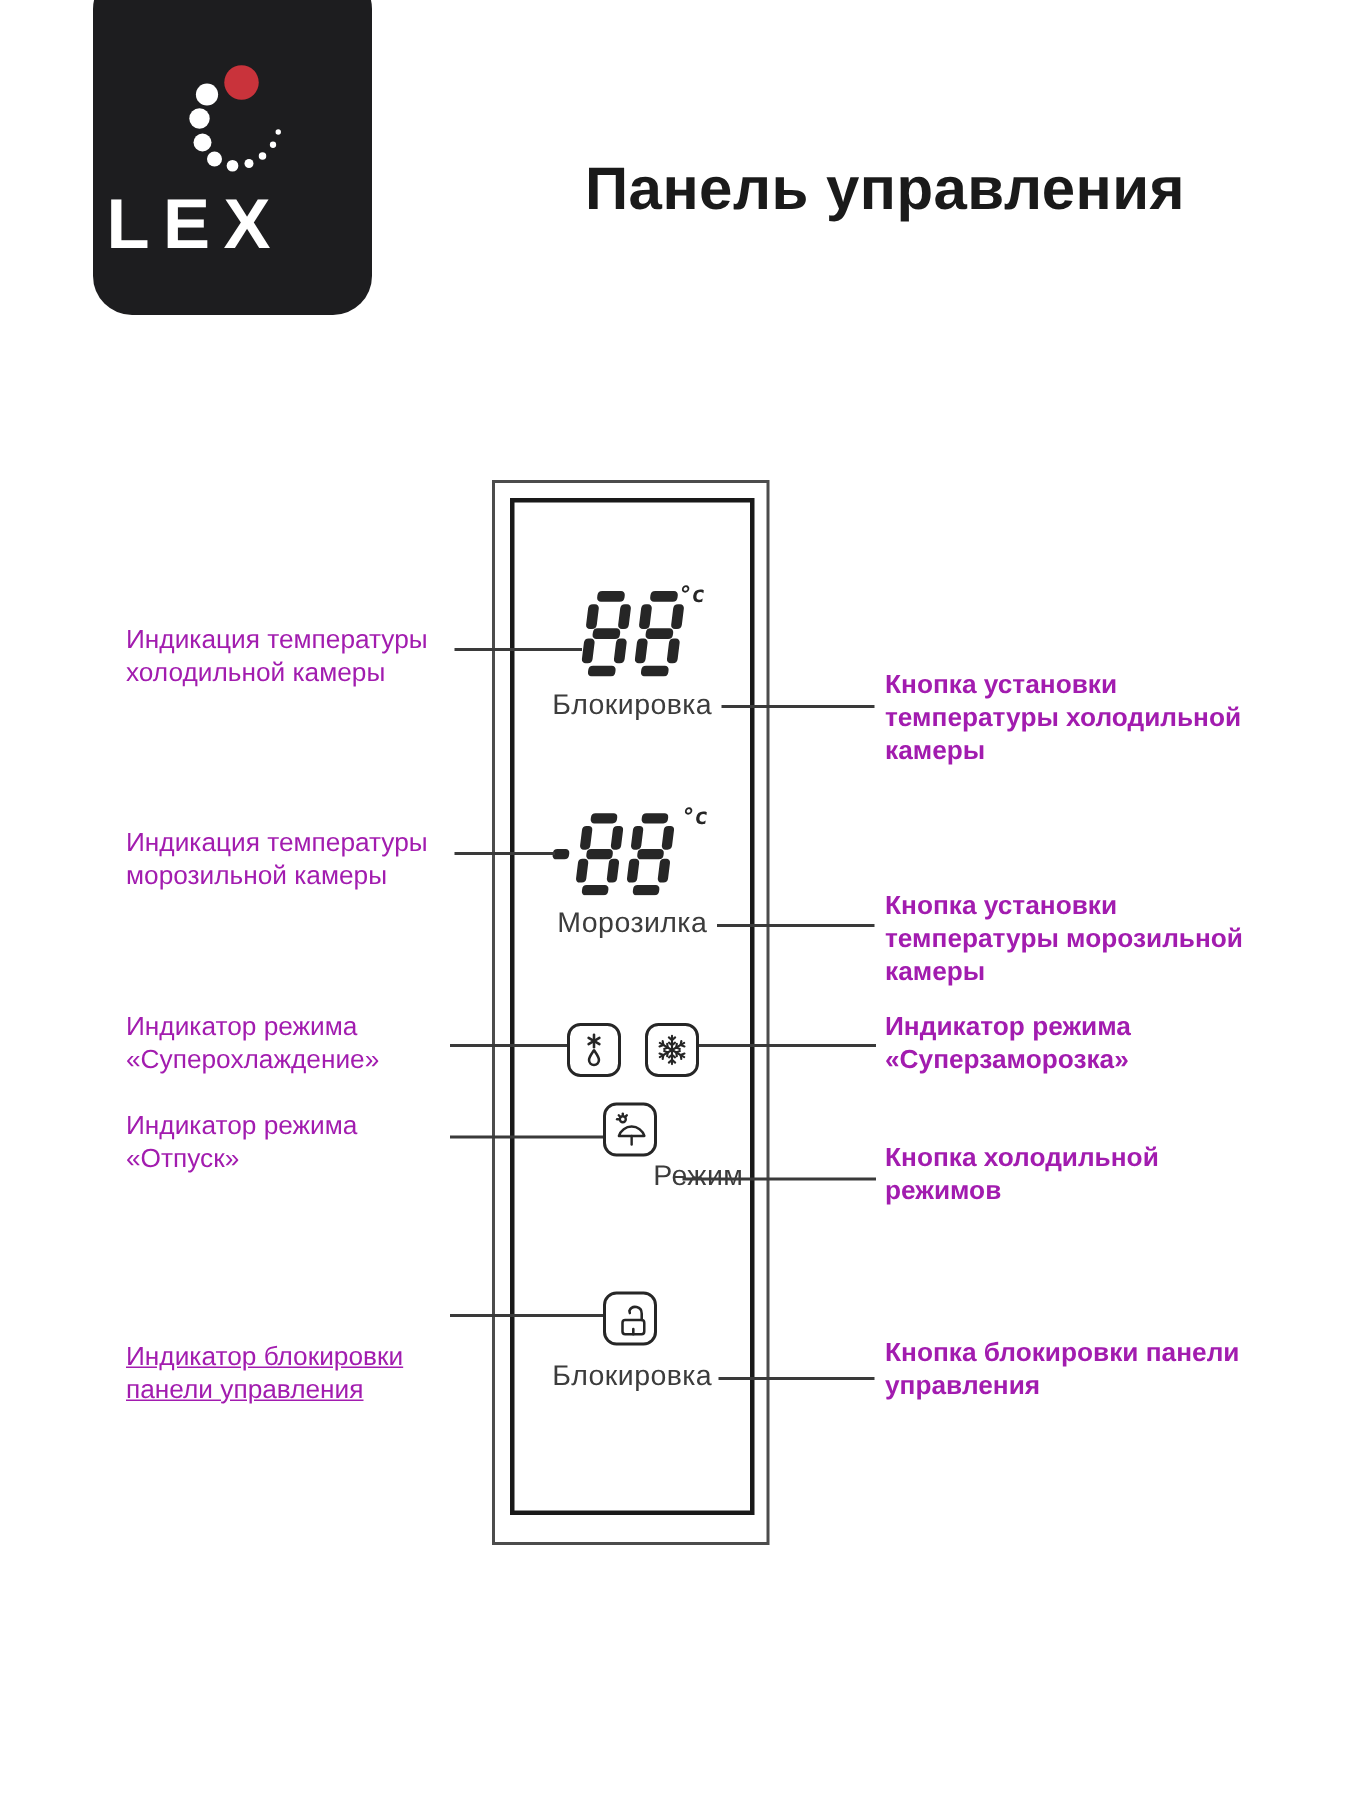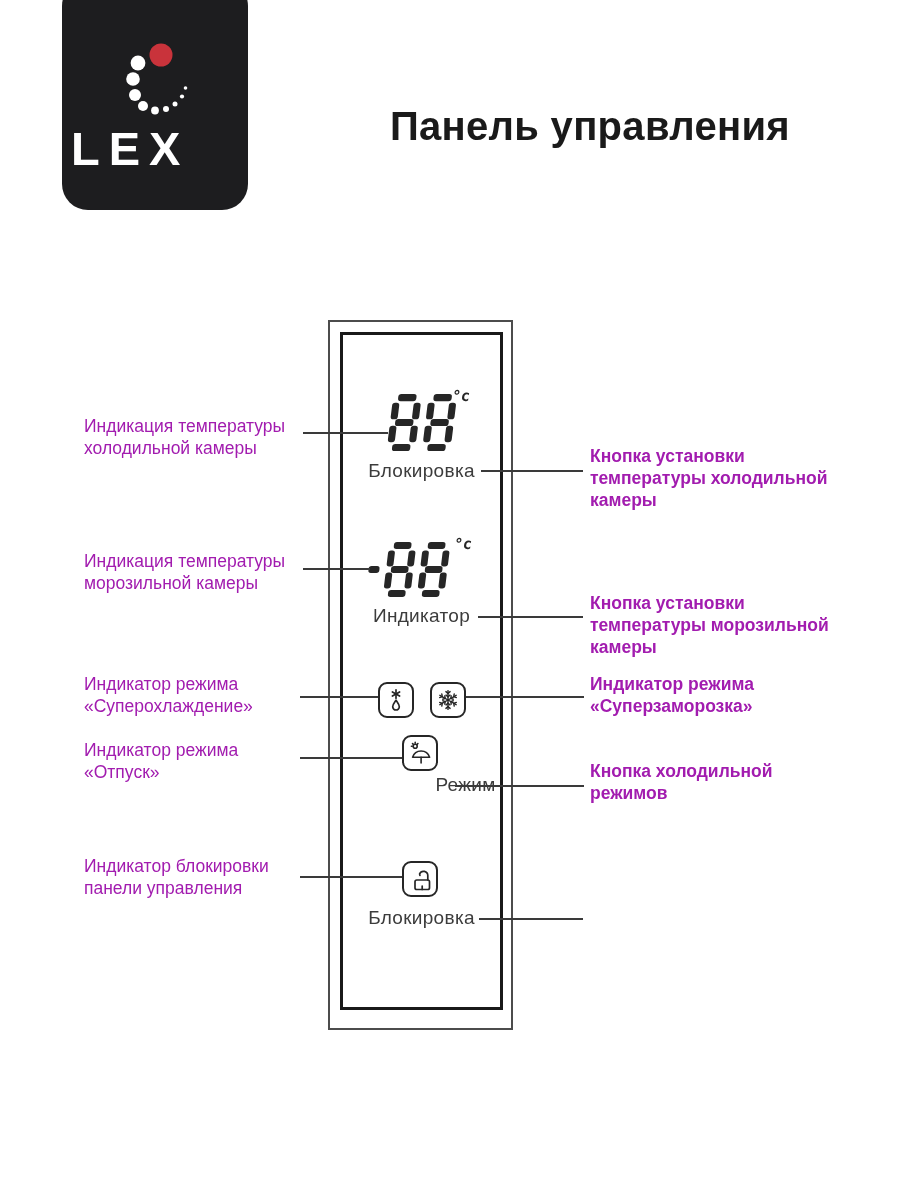--- a/index.html
+++ b/index.html
@@ -61,21 +61,21 @@
   .r2{left:478px;top:616px;width:105px;}
   .r3{left:466px;top:696px;width:118px;}
   .r4{left:455px;top:785px;width:129px;}
   .r5{left:479px;top:918px;width:104px;}
 
   
   .ann{position:absolute;font-size:17.5px;line-height:22px;color:#a21caf;
        white-space:pre-line;}
   .al{left:84px;width:220px;}
   .ar{left:590px;width:250px;font-weight:bold;}
-  .al1{top:415px;} .al2{top:550px;} .al3{top:673px;} .al4{top:739px;} .al5{top:855px;}
+  .al1{top:415px;} .al2{top:550px;} .al3{top:673px;} .al4{top:739px;} .al5{top:893px;text-decoration:underline;}
   .ar1{top:445px;} .ar2{top:592px;} .ar3{top:673px;} .ar4{top:760px;} .ar5{top:890px;}
 </style>
 </head>
 <body>
 
 <div class="page">
 
   <div class="logo-box">
     <svg class="logo-dots" width="110" height="85" viewBox="0 0 110 85">
       <circle cx="66" cy="19" r="11.5" fill="#c9333b"></circle>
@@ -143,21 +143,21 @@
           <rect class="seg" x="37.5" y="15.5" width="12.5" height="29" rx="5"></rect>
           <rect class="seg" x="9" y="43.7" width="32" height="12.5" rx="5"></rect>
           <rect class="seg" x="0" y="55.5" width="12.5" height="29" rx="5"></rect>
           <rect class="seg" x="37.5" y="55.5" width="12.5" height="29" rx="5"></rect>
           <rect class="seg" x="9" y="87.5" width="32" height="12.5" rx="5"></rect>
         </g>
       </g>
     </svg>
   </div>
   <div class="unit unit-freezer">°c</div>
-  <div class="panel-label lbl-freezer">Индикатор</div>
+  <div class="panel-label lbl-freezer">Морозилка</div>
 
   <div class="icon-box ic-supercool">
     <svg width="24" height="24" viewBox="0 0 24 24">
       <g class="ico" stroke-width="1.7">
         <line x1="12" y1="1.8" x2="12" y2="10.2"></line>
         <line x1="8.4" y1="3.9" x2="15.6" y2="8.1"></line>
         <line x1="8.4" y1="8.1" x2="15.6" y2="3.9"></line>
         <path d="M12 12.2 C 10.4 14.6 8.7 16.5 8.7 18.7 A 3.3 3.3 0 0 0 15.3 18.7 C 15.3 16.5 13.6 14.6 12 12.2 Z"></path>
       </g>
     </svg>
@@ -235,14 +235,16 @@
   <div class="ann ar ar1">Кнопка установки
 температуры холодильной
 камеры</div>
   <div class="ann ar ar2">Кнопка установки
 температуры морозильной
 камеры</div>
   <div class="ann ar ar3">Индикатор режима
 «Суперзаморозка»</div>
   <div class="ann ar ar4">Кнопка холодильной
 режимов</div>
+  <div class="ann ar ar5">Кнопка блокировки панели
+управления</div>
 
 </div>
 
 </body></html>

